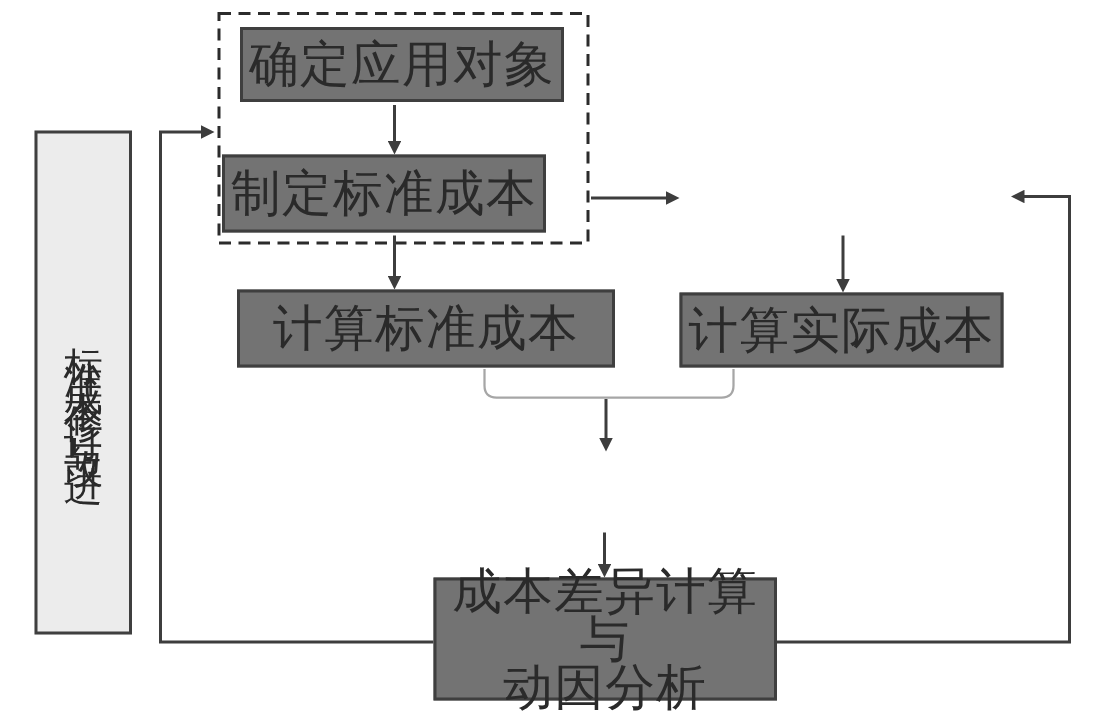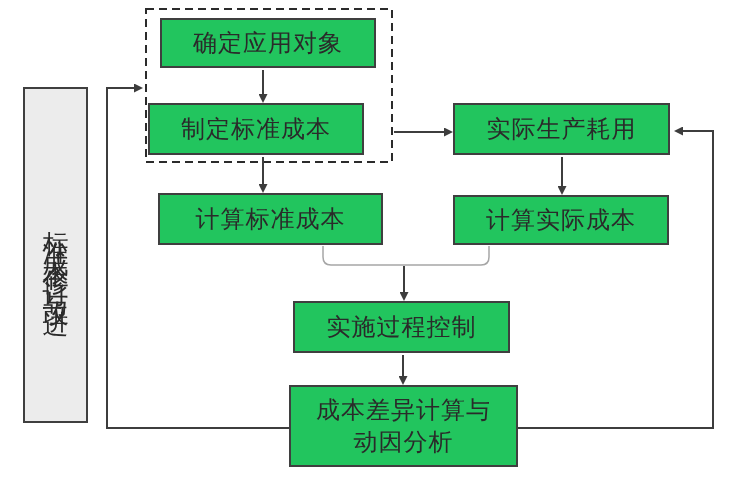--- a/index.html
+++ b/index.html
@@ -7,34 +7,34 @@
     position:relative;
     width:731px;height:479px;
     background:#ffffff;
     font-family:"Liberation Sans","DejaVu Sans",sans-serif;
     overflow:hidden;
   }
   .wires{position:absolute;inset:0;width:731px;height:479px;}
   .node{
     position:absolute;
     box-sizing:border-box;
-    background:#22c55e;
+    background:#737373;
     border:2px solid #3f3f3f;
     color:#2a2a2a;
     display:flex;align-items:center;justify-content:center;
     text-align:center;
-    font-size:24px;
+    font-size:33px;
     letter-spacing:1px;
     line-height:32px;
     white-space:pre-line;
   }
   .node-a{left:160px;top:18px;width:216px;height:50px;}
   .node-b{left:148px;top:103px;width:216px;height:52px;}
   .node-c{left:453px;top:103px;width:217px;height:52px;}
-  .node-d{left:158px;top:193px;width:225px;height:52px;}
+  .node-d{left:158px;top:193px;width:252px;height:52px;}
   .node-e{left:453px;top:195px;width:216px;height:50px;}
   .node-f{left:293px;top:301px;width:217px;height:52px;}
   .node-g{left:289px;top:385px;width:229px;height:82px;}
   .side-box{
     position:absolute;
     left:23px;top:87px;width:65px;height:336px;
     box-sizing:border-box;
     background:#ececec;
     border:2px solid #3f3f3f;
     color:#2a2a2a;
@@ -71,20 +71,18 @@
     <line x1="403" y1="355" x2="403" y2="377" stroke="#3d3d3d" stroke-width="2" marker-end="url(#arw)"></line>
 
     <polyline points="289,428 107,428 107,88 135,88" fill="none" stroke="#3d3d3d" stroke-width="2" marker-end="url(#arw)"></polyline>
     <polyline points="518,428 713,428 713,131 682,131" fill="none" stroke="#3d3d3d" stroke-width="2" marker-end="url(#arw)"></polyline>
   </svg>
 
   <div class="side-box">标准成本修订与改进</div>
 
   <div class="node node-a">确定应用对象</div>
   <div class="node node-b">制定标准成本</div>
-  <div class="node node-c">实际生产耗用</div>
   <div class="node node-d">计算标准成本</div>
   <div class="node node-e">计算实际成本</div>
-  <div class="node node-f">实施过程控制</div>
   <div class="node node-g">成本差异计算与
 动因分析</div>
 
 </div>
 
 </body></html>

